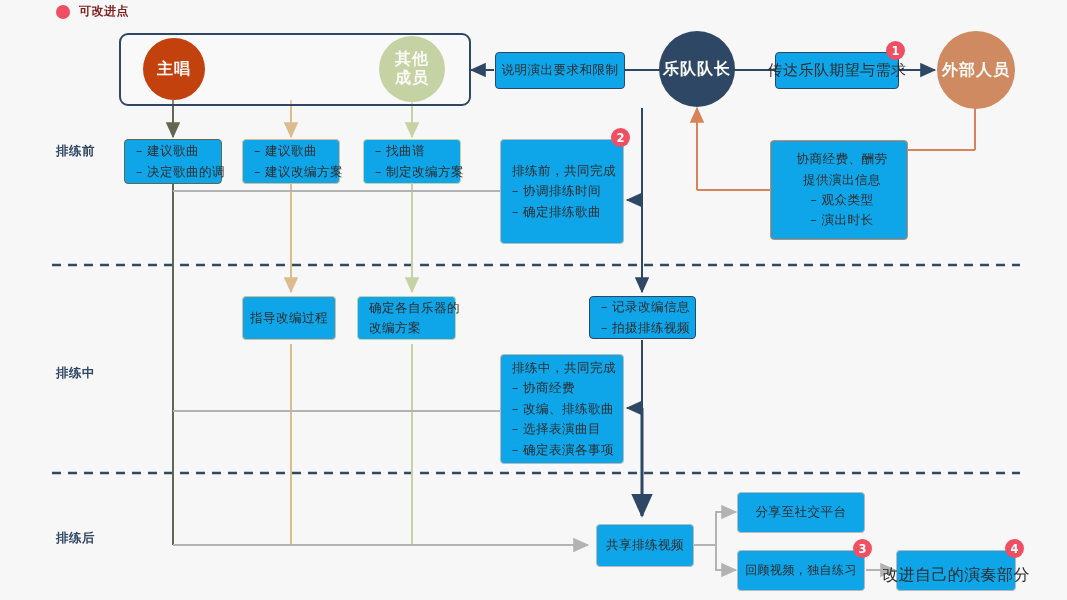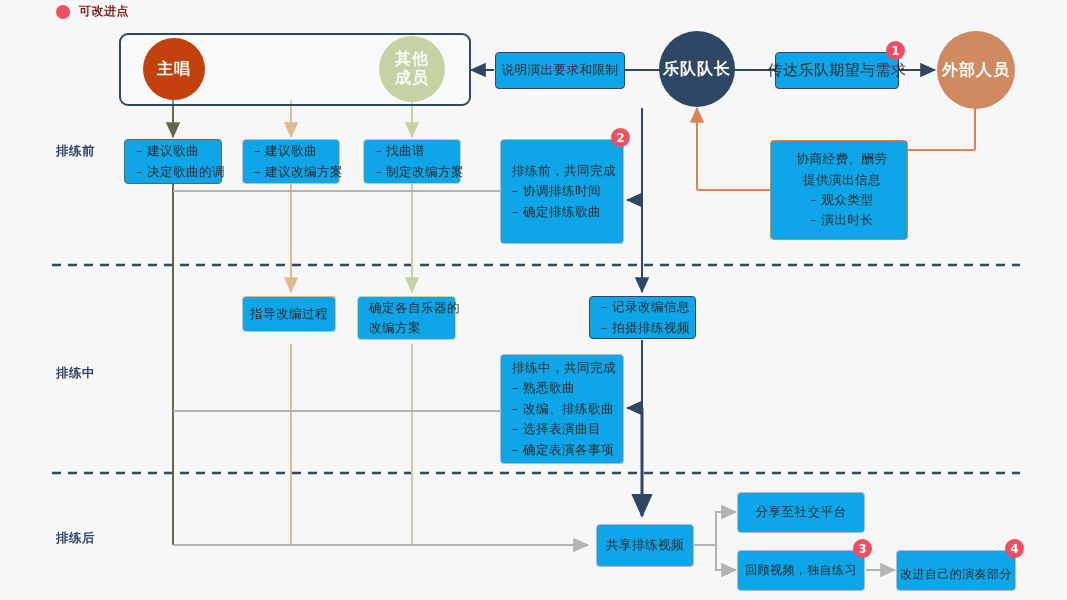--- a/index.html
+++ b/index.html
@@ -174,53 +174,53 @@
   </div>
   <div class="badge" style="left:611px;top:128px;">2</div>
 
   <div class="box pad b-orange" style="left:770px;top:140px;width:138px;height:100px;padding-left:17px;">
     <span class="ln">协商经费、酬劳</span>
     <span class="ln">提供演出信息</span>
     <span class="ln">– 观众类型</span>
     <span class="ln">– 演出时长</span>
   </div>
 
-  <div class="box center pad b-tan" style="left:242px;top:296px;width:94px;height:36px;">
+  <div class="box center pad b-tan" style="left:242px;top:296px;width:94px;height:44px;">
     <span class="ln">指导改编过程</span>
   </div>
 
   <div class="box pad b-green" style="left:357px;top:296px;width:99px;height:44px;">
     <span class="ln">确定各自乐器的</span>
     <span class="ln">改编方案</span>
   </div>
 
   <div class="box pad b-navy" style="left:589px;top:296px;width:107px;height:43px;">
     <span class="ln">– 记录改编信息</span>
     <span class="ln">– 拍摄排练视频</span>
   </div>
 
   <div class="box pad b-gray" style="left:500px;top:354px;width:124px;height:110px;">
     <span class="ln">排练中，共同完成</span>
-    <span class="ln">– 熟悉歌曲</span>
+    <span class="ln">– 协商经费</span>
     <span class="ln">– 改编、排练歌曲</span>
     <span class="ln">– 选择表演曲目</span>
     <span class="ln">– 确定表演各事项</span>
   </div>
 
   <div class="box center pad b-gray" style="left:596px;top:524px;width:98px;height:43px;">
     <span class="ln">共享排练视频</span>
   </div>
 
   <div class="box center pad b-gray" style="left:737px;top:492px;width:128px;height:41px;">
     <span class="ln">分享至社交平台</span>
   </div>
 
   <div class="box center pad b-gray" style="left:737px;top:550px;width:128px;height:41px;">
     <span class="ln" style="font-size:12px;">回顾视频，独自练习</span>
   </div>
   <div class="badge" style="left:853px;top:539px;">3</div>
 
   <div class="box center pad b-gray" style="left:896px;top:550px;width:120px;height:41px;">
-    <span class="ln" style="font-size:12px;margin-top:8px;">改进自己的演奏部分</span>
+    <span class="ln" style="font-size:16px;margin-top:8px;">改进自己的演奏部分</span>
   </div>
   <div class="badge" style="left:1005px;top:539px;">4</div>
 
 </div>
 
 </body></html>

